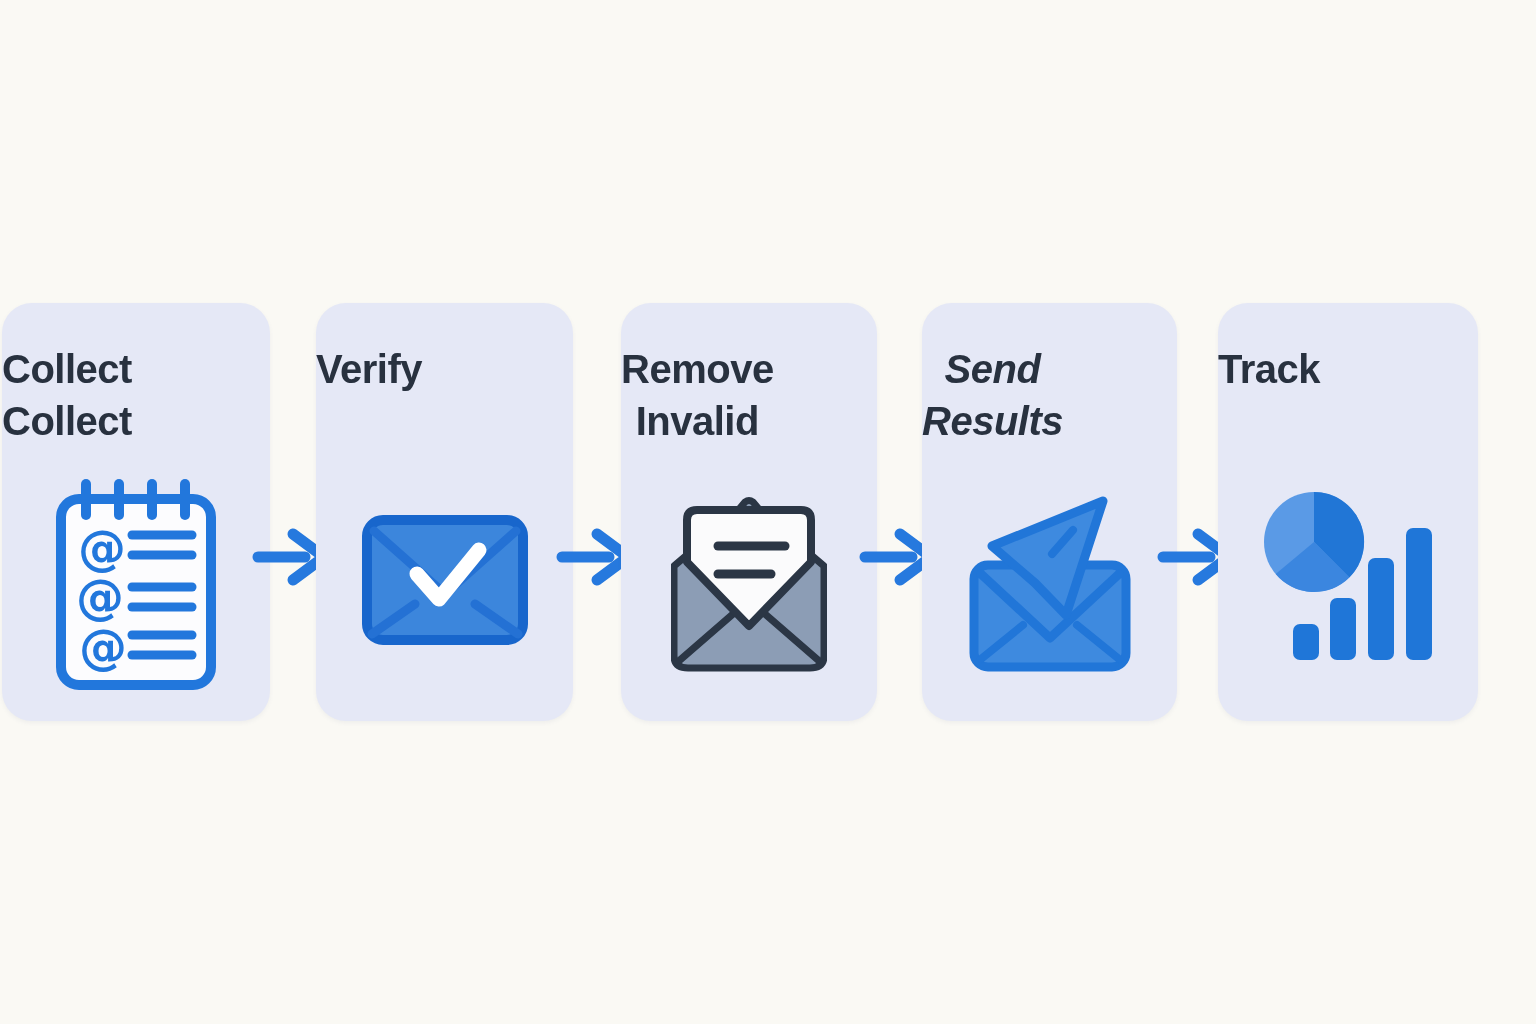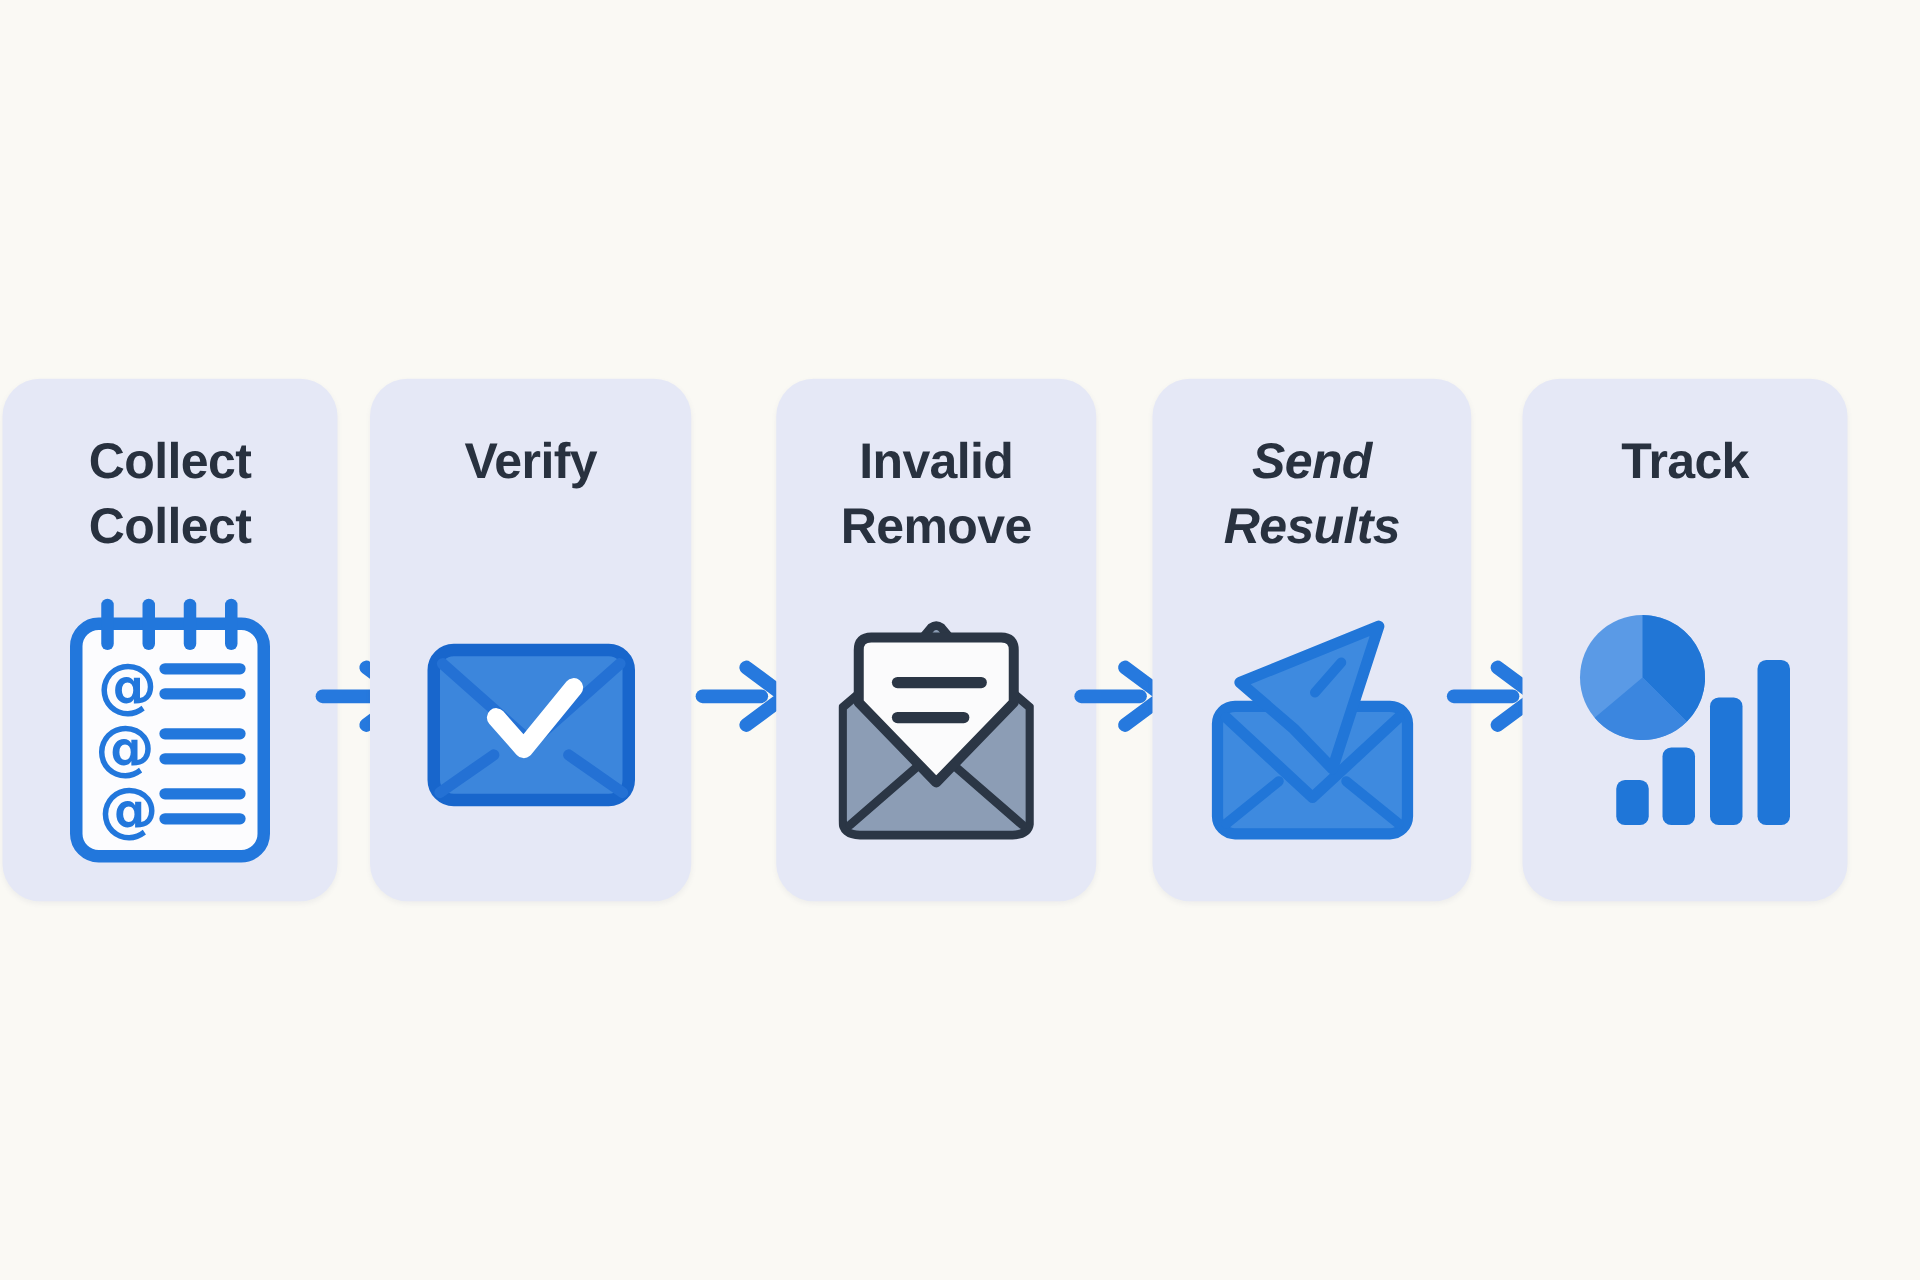--- a/index.html
+++ b/index.html
@@ -21,25 +21,25 @@
   .step-card {
     position: absolute;
     top: 303px;
     height: 418px;
     background: #E5E8F6;
     border-radius: 30px;
     box-sizing: border-box;
     padding-top: 40px;
     display: flex;
     flex-direction: column;
-    align-items: center;
+    align-items: flex-start;
     box-shadow: 0 2px 4px rgba(90,100,140,0.07);
   }
   .card-1 { left: 2px;    width: 268px; }
-  .card-2 { left: 296px;  width: 257px; gap: 44px; }
+  .card-2 { left: 316px;  width: 257px; gap: 44px; }
   .card-3 { left: 621px;  width: 256px; }
   .card-4 { left: 922px;  width: 255px; font-style: italic; }
   .card-5 { left: 1218px; width: 260px; gap: 36px; }
   .step-title {
     font-size: 40px;
     font-weight: bold;
     color: #28313F;
     text-align: center;
     line-height: 52px;
     letter-spacing: -0.5px;
@@ -114,22 +114,22 @@
     </div>
   </div>
 
   <svg class="flow-arrow arrow-2" viewBox="0 0 84 64">
     <line x1="7" y1="32" x2="54" y2="32" stroke="#2679DE" stroke-width="11" stroke-linecap="round"></line>
     <path d="M42,9 L73,32 L42,55" fill="none" stroke="#2679DE" stroke-width="11" stroke-linecap="round" stroke-linejoin="round"></path>
   </svg>
 
   <div class="step-card card-3">
     <div class="step-title">
+      <span>Remove</span>
       <span>Invalid</span>
-      <span>Remove</span>
     </div>
     <div class="icon-wrap">
       <svg width="156" height="176" viewBox="0 0 156 176">
         <path d="M64,18 L74,6 Q78,3 82,6 L92,18 L153,70 V160 Q153,172 139,172 H17 Q3,172 3,160 V70 Z" fill="#8C9DB5" stroke="#2B3645" stroke-width="7" stroke-linejoin="round"></path>
         <line x1="9" y1="164" x2="62" y2="118" stroke="#2B3645" stroke-width="7" stroke-linecap="round"></line>
         <line x1="147" y1="164" x2="94" y2="118" stroke="#2B3645" stroke-width="7" stroke-linecap="round"></line>
         <path d="M26,14 H130 Q140,14 140,24 V66 L78,130 L16,66 V24 Q16,14 26,14 Z" fill="#FBFBFC" stroke="#2B3645" stroke-width="8" stroke-linejoin="round"></path>
         <line x1="47" y1="50" x2="114" y2="50" stroke="#2B3645" stroke-width="9" stroke-linecap="round"></line>
         <line x1="47" y1="78" x2="100" y2="78" stroke="#2B3645" stroke-width="9" stroke-linecap="round"></line>
       </svg>

